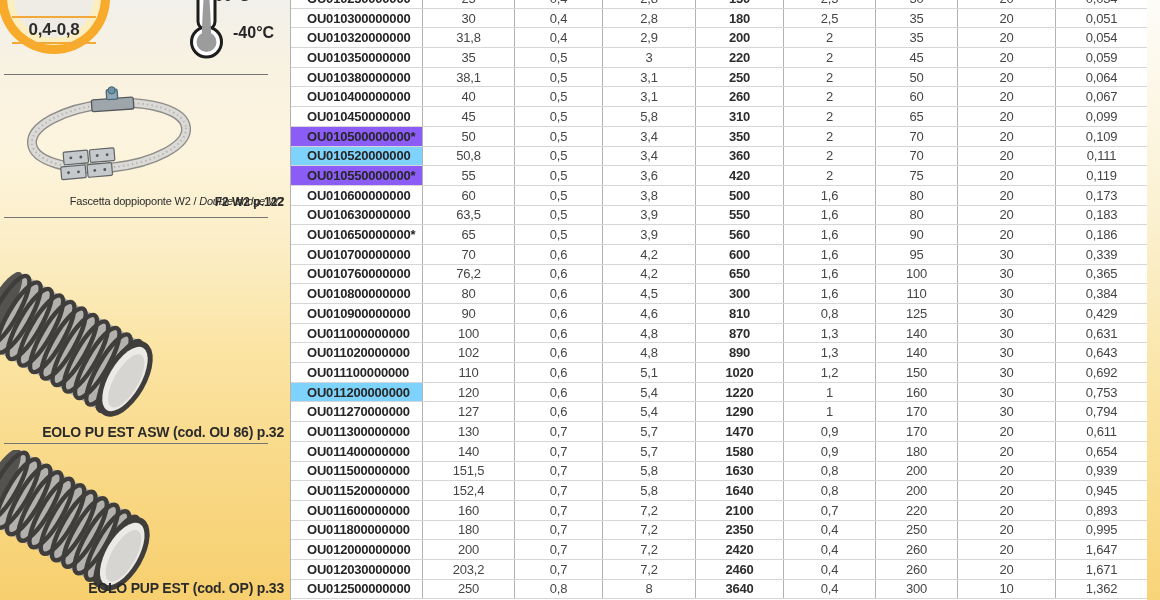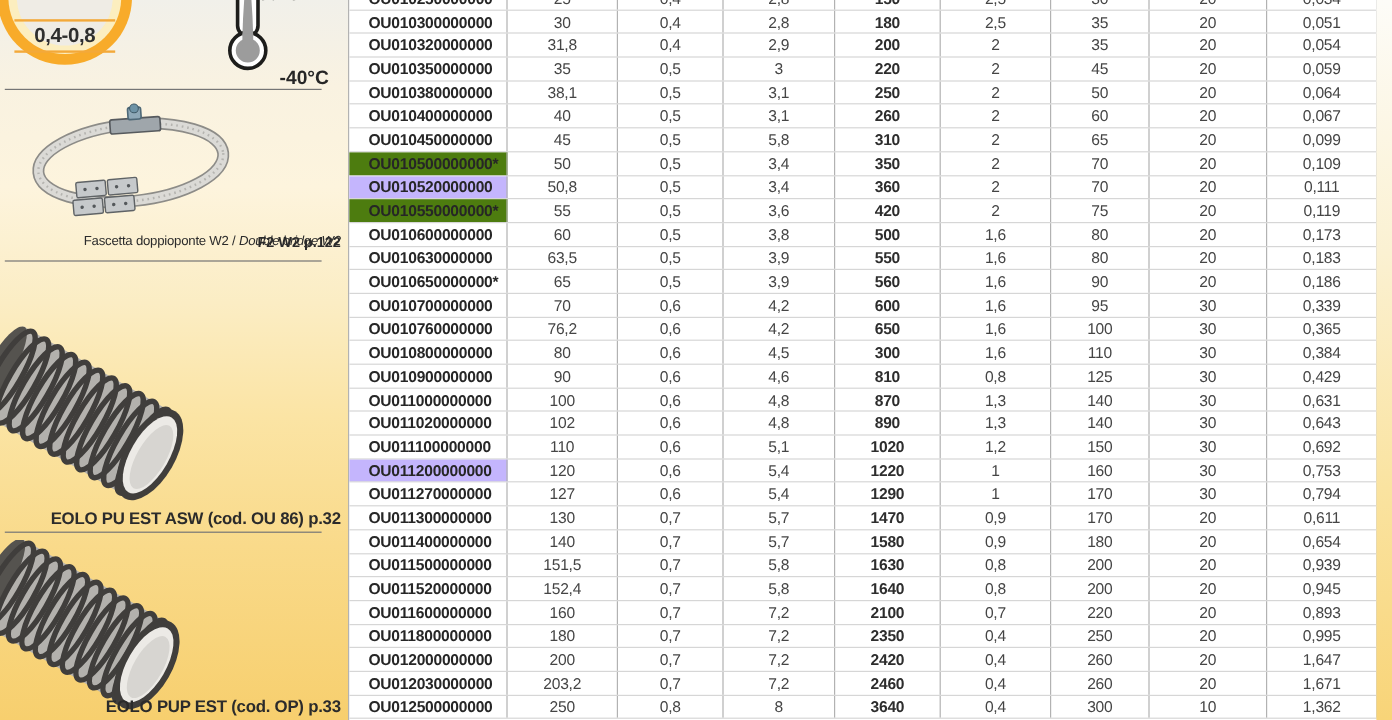--- a/index.html
+++ b/index.html
@@ -16,21 +16,21 @@
   .badge{position:absolute;left:-2px;top:-58px;width:112px;height:112px;border-radius:50%;
          background:#f8ab2a;}
   .badge-r2{position:absolute;left:9px;top:9px;right:9px;bottom:9px;border-radius:50%;background:#fceebf;}
   .badge-r3{position:absolute;left:7px;top:7px;right:7px;bottom:7px;border-radius:50%;background:#efece5;}
   .badge-text{position:absolute;top:74px;left:14px;width:84px;text-align:center;
       font-size:17px;font-weight:bold;color:#2e2e2e;letter-spacing:-0.3px;
       border-top:2px solid #f3a93a;border-bottom:2px solid #f3a93a;padding:2px 0;}
 
   .thermo{position:absolute;left:182px;top:-28px;width:50px;height:92px;}
   .temp-high{position:absolute;left:205px;top:-13px;font-size:16px;font-weight:bold;color:#262626;}
-  .temp-low{position:absolute;left:233px;top:24px;font-size:16px;font-weight:bold;color:#262626;margin-top:33px;}
+  .temp-low{position:absolute;left:233px;top:24px;font-size:16px;font-weight:bold;color:#262626;}
 
   .clamp-svg{position:absolute;left:18px;top:84px;width:178px;height:102px;}
   .clamp-ref{position:absolute;top:195px;left:80px;right:6px;text-align:right;
              font-size:12px;font-weight:bold;color:#2b2b2b;}
   .clamp-caption{position:absolute;top:195px;left:4px;right:6px;text-align:right;
              font-size:11px;color:#2b2b2b;letter-spacing:-0.2px;}
   .clamp-caption em{font-style:italic;}
 
   .series-title{position:absolute;top:232px;left:8px;font-size:13.5px;font-weight:bold;
                 color:#2b2b2b;line-height:15.5px;letter-spacing:-0.2px;}
@@ -47,22 +47,22 @@
               border-left:1px solid #b2b2b2;overflow:hidden;}
   .tbody{position:absolute;left:0;top:-11px;width:857px;}
   .trow{display:flex;height:19.7px;box-sizing:border-box;border-bottom:1px solid #d6d6d6;}
   .tcell{box-sizing:border-box;border-right:1px solid #b2b2b2;display:flex;
          align-items:center;justify-content:center;font-size:13px;color:#454545;
          letter-spacing:-0.2px;white-space:nowrap;overflow:hidden;}
   .tcell.code{width:132px;justify-content:flex-start;padding-left:16px;
               font-weight:bold;color:#262626;}
   .c0{width:92px}.c1{width:88px}.c2{width:93px}.c3{width:88px;font-weight:bold;color:#2d2d2d}
   .c4{width:92px}.c5{width:82px}.c6{width:98px}.c7{width:92px}
-  .hl-green{background:#c4b5fd;}
-  .hl-peach{background:#4d7c0f;}
+  .hl-green{background:#7dd3fc;}
+  .hl-peach{background:#8b5cf6;}
 
   
   .right-strip{position:absolute;left:1147px;top:0;width:13px;height:600px;
     background:linear-gradient(180deg,#fdfcf8 0%,#fbf1d2 35%,#fae3a0 68%,#f8d478 100%);}
 </style>
 </head>
 <body>
 
 <div class="page">
 

